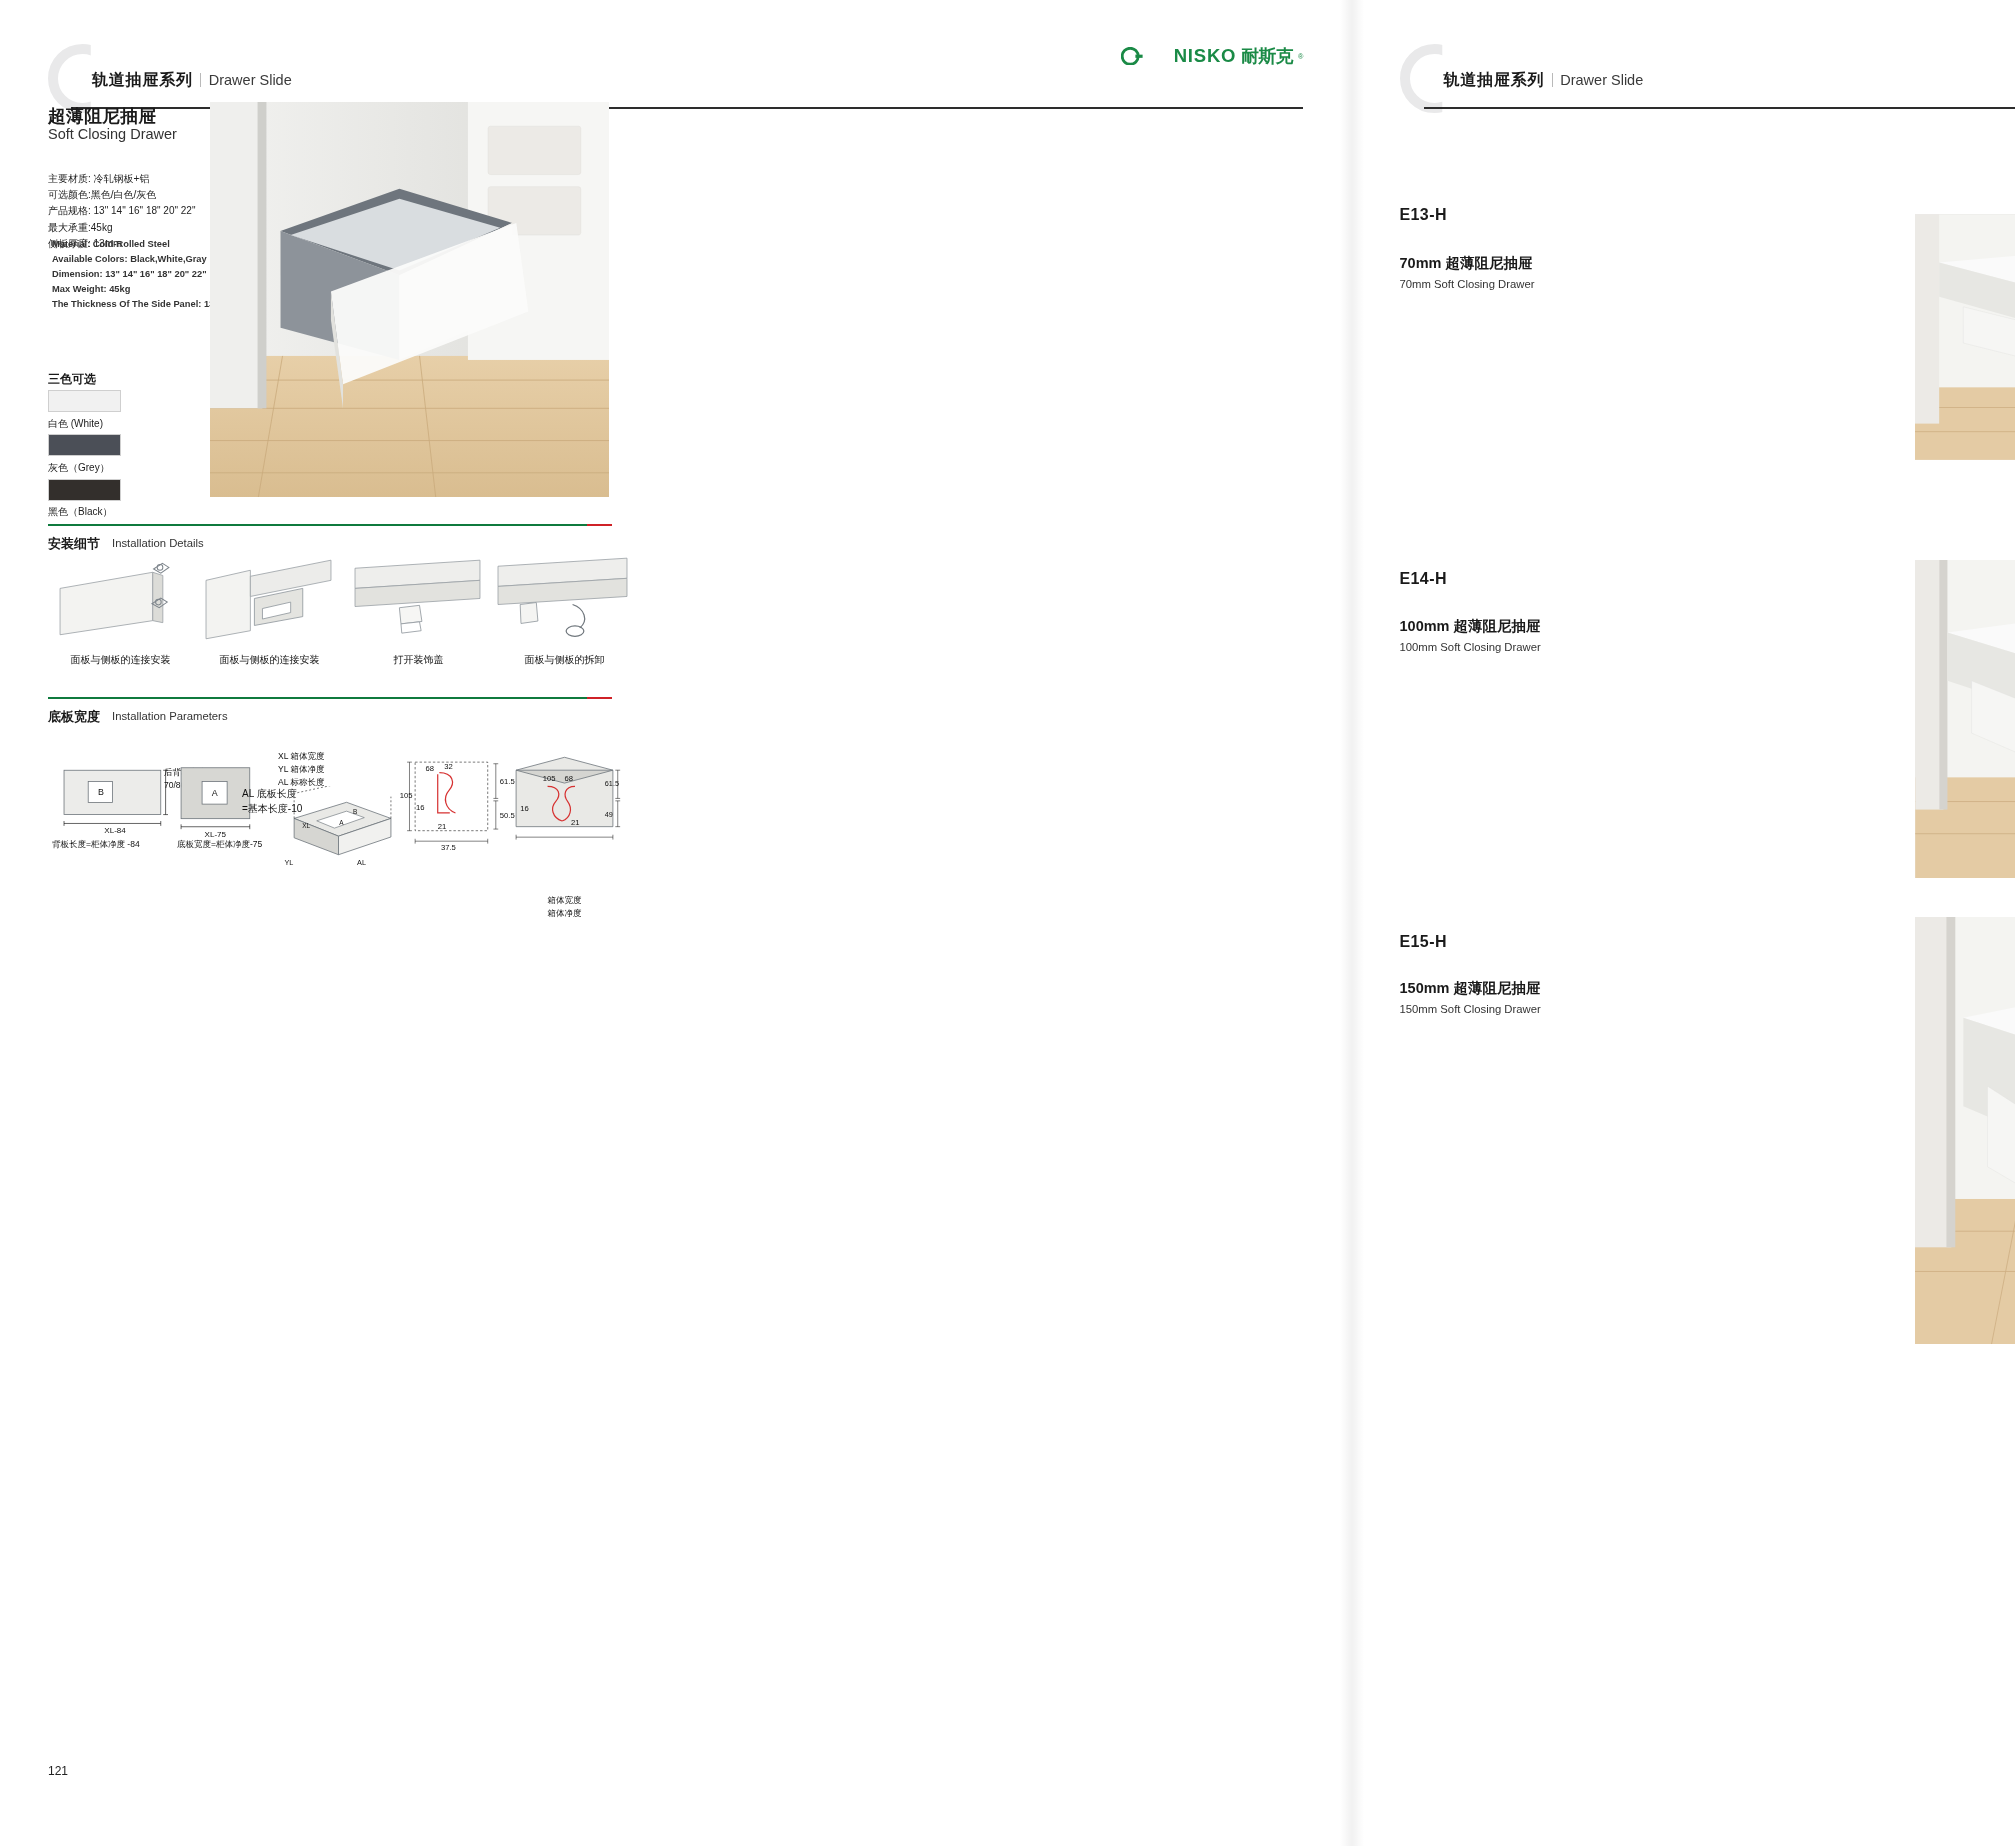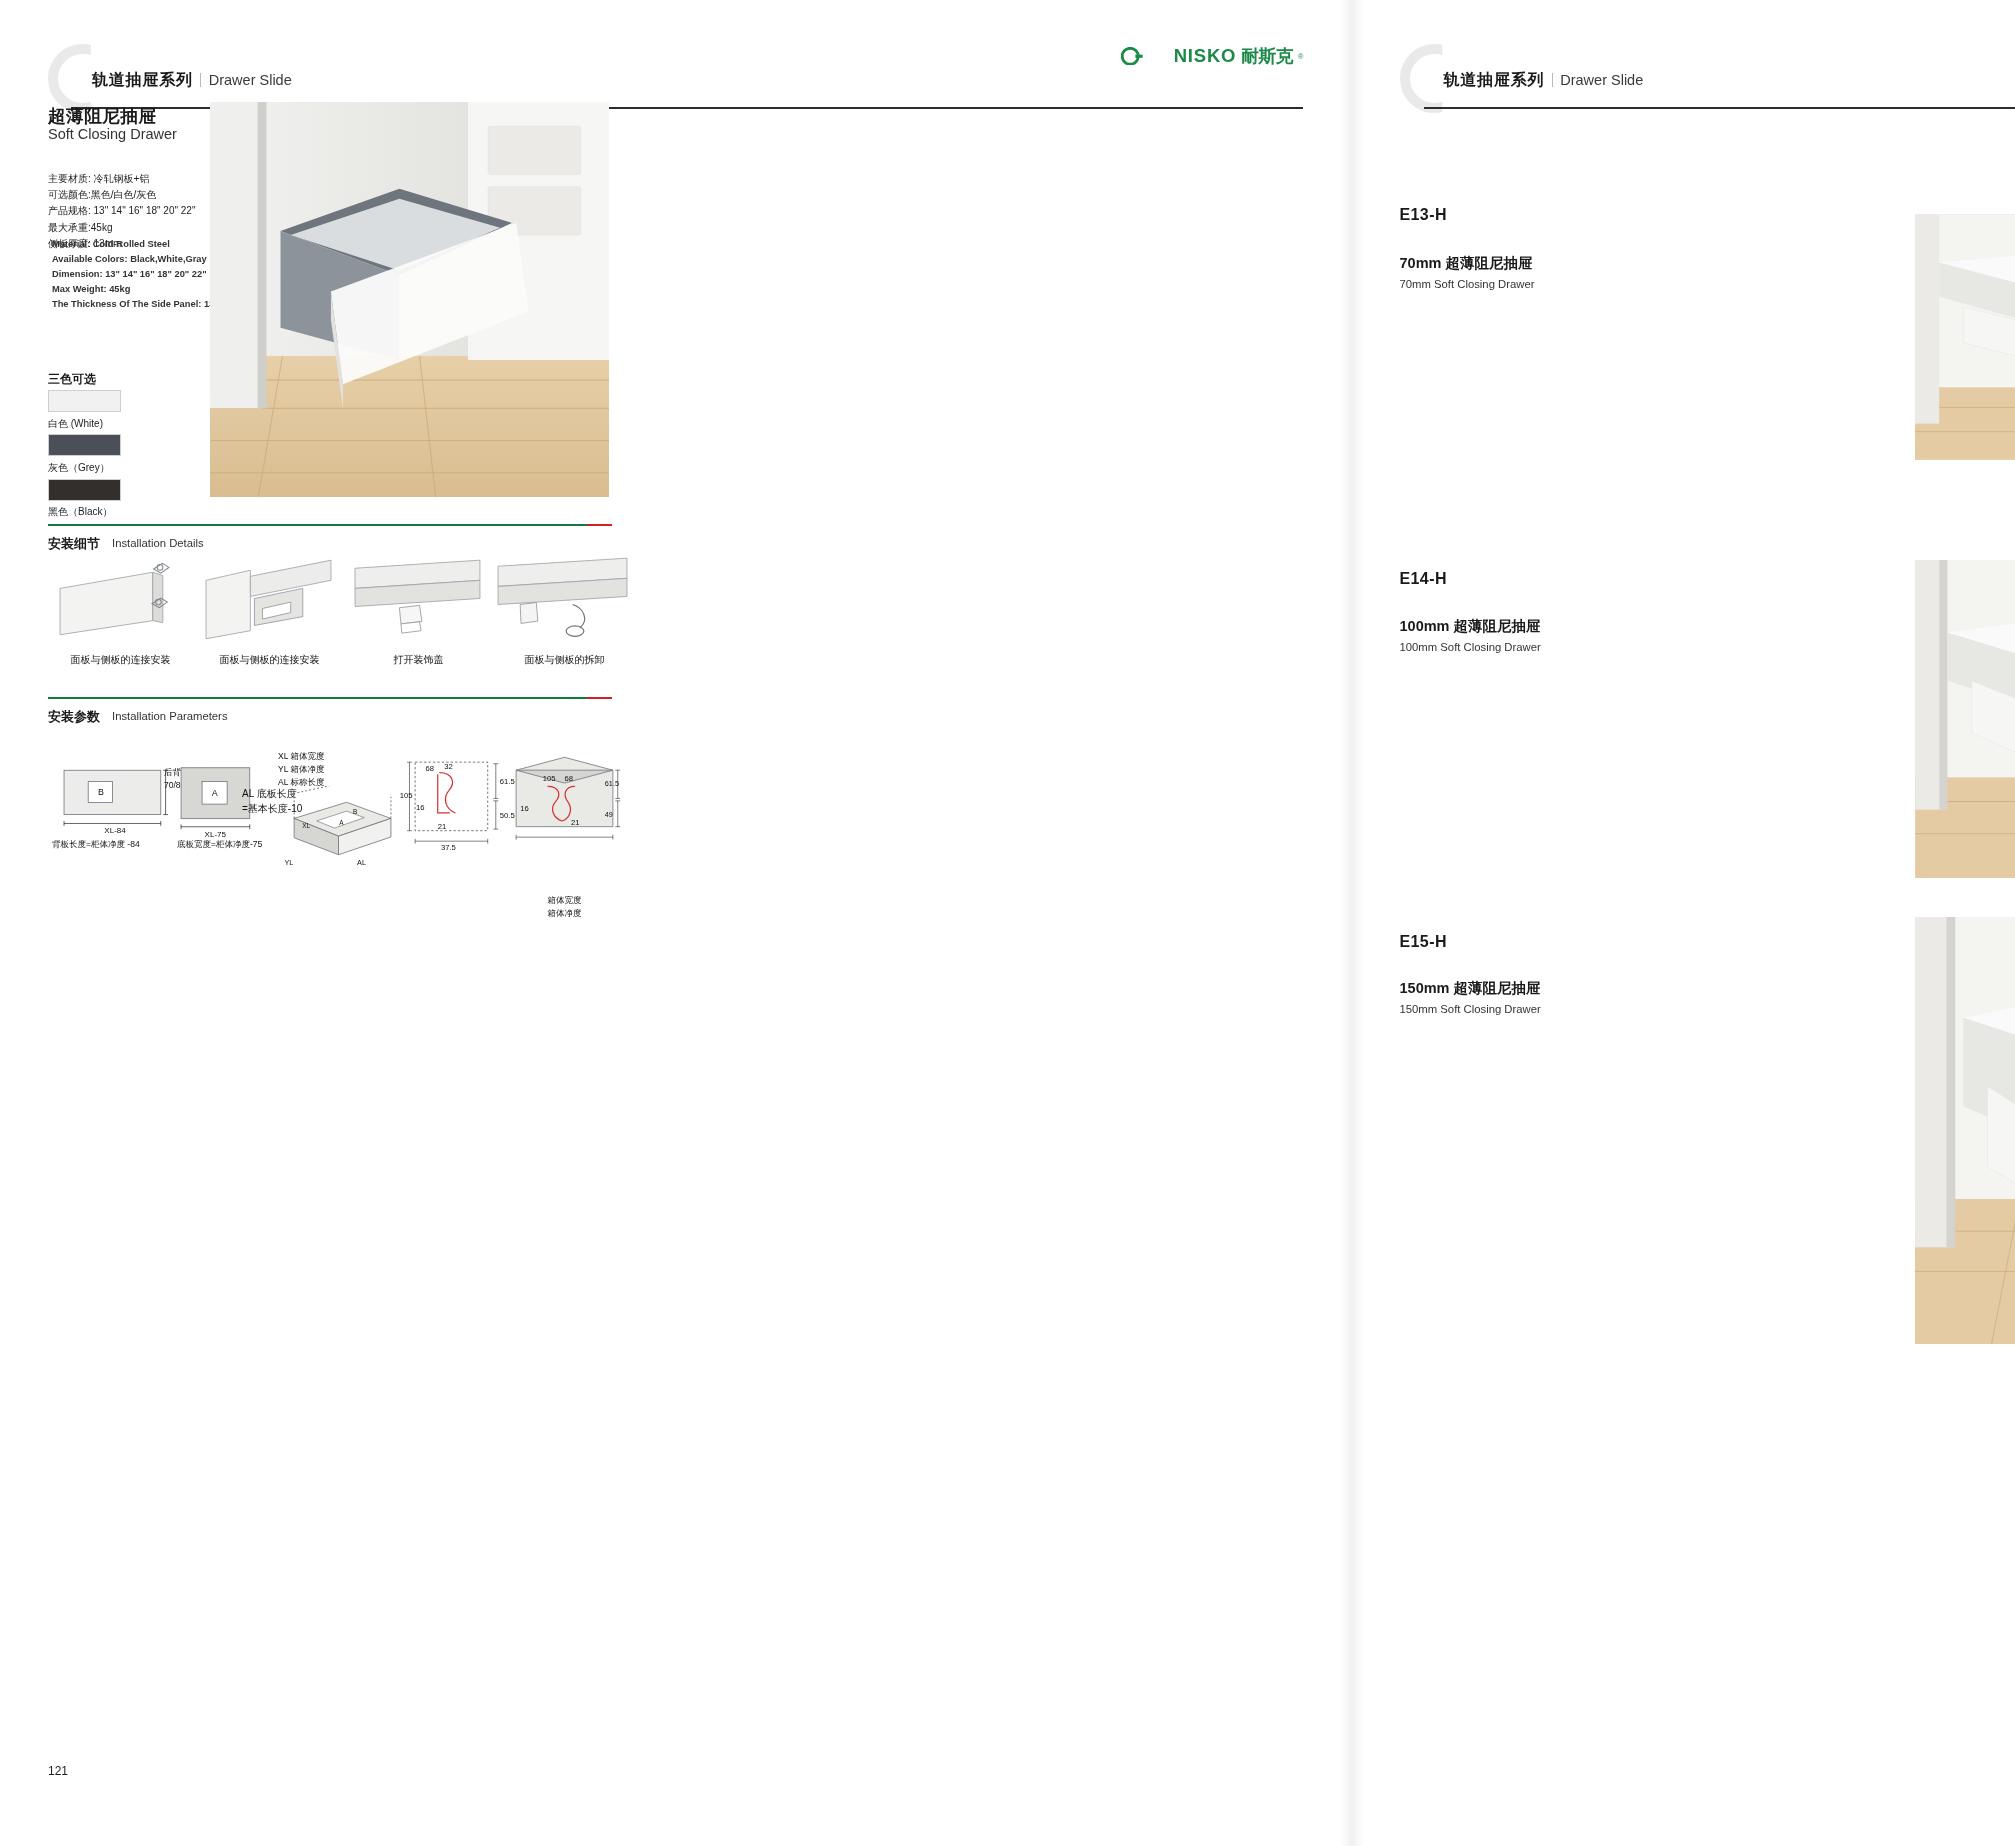--- a/index.html
+++ b/index.html
@@ -211,21 +211,21 @@
       </div>
 
       <div class="det-cap" style="left:48px; top:653px;">面板与侧板的连接安装</div>
       <div class="det-cap" style="left:197px; top:653px;">面板与侧板的连接安装</div>
       <div class="det-cap" style="left:346px; top:653px;">打开装饰盖</div>
       <div class="det-cap" style="left:492px; top:653px;">面板与侧板的拆卸</div>
 
       <div class="sec" style="top:697px;">
         <div class="line-g"></div>
         <div class="line-r"></div>
-        <div class="h-cn">安装参数</div>
+        <div class="h-cn">底板宽度</div>
         <div class="h-en">Installation Parameters</div>
       </div>
 
       <div class="prm" style="left:60px; top:762px;">
         <svg width="133" height="81" viewBox="0 0 330 200">
           <rect x="10" y="20" width="240" height="110" fill="#ececea" stroke="#6f767c" stroke-width="2"></rect>
           <rect x="70" y="48" width="60" height="52" fill="#ffffff" stroke="#6f767c" stroke-width="2"></rect>
           <text x="94" y="82" font-size="22" font-family="Liberation Sans" fill="#111">B</text>
           <g stroke="#111" stroke-width="1.6">
             <line x1="10" y1="152" x2="250" y2="152"></line>

